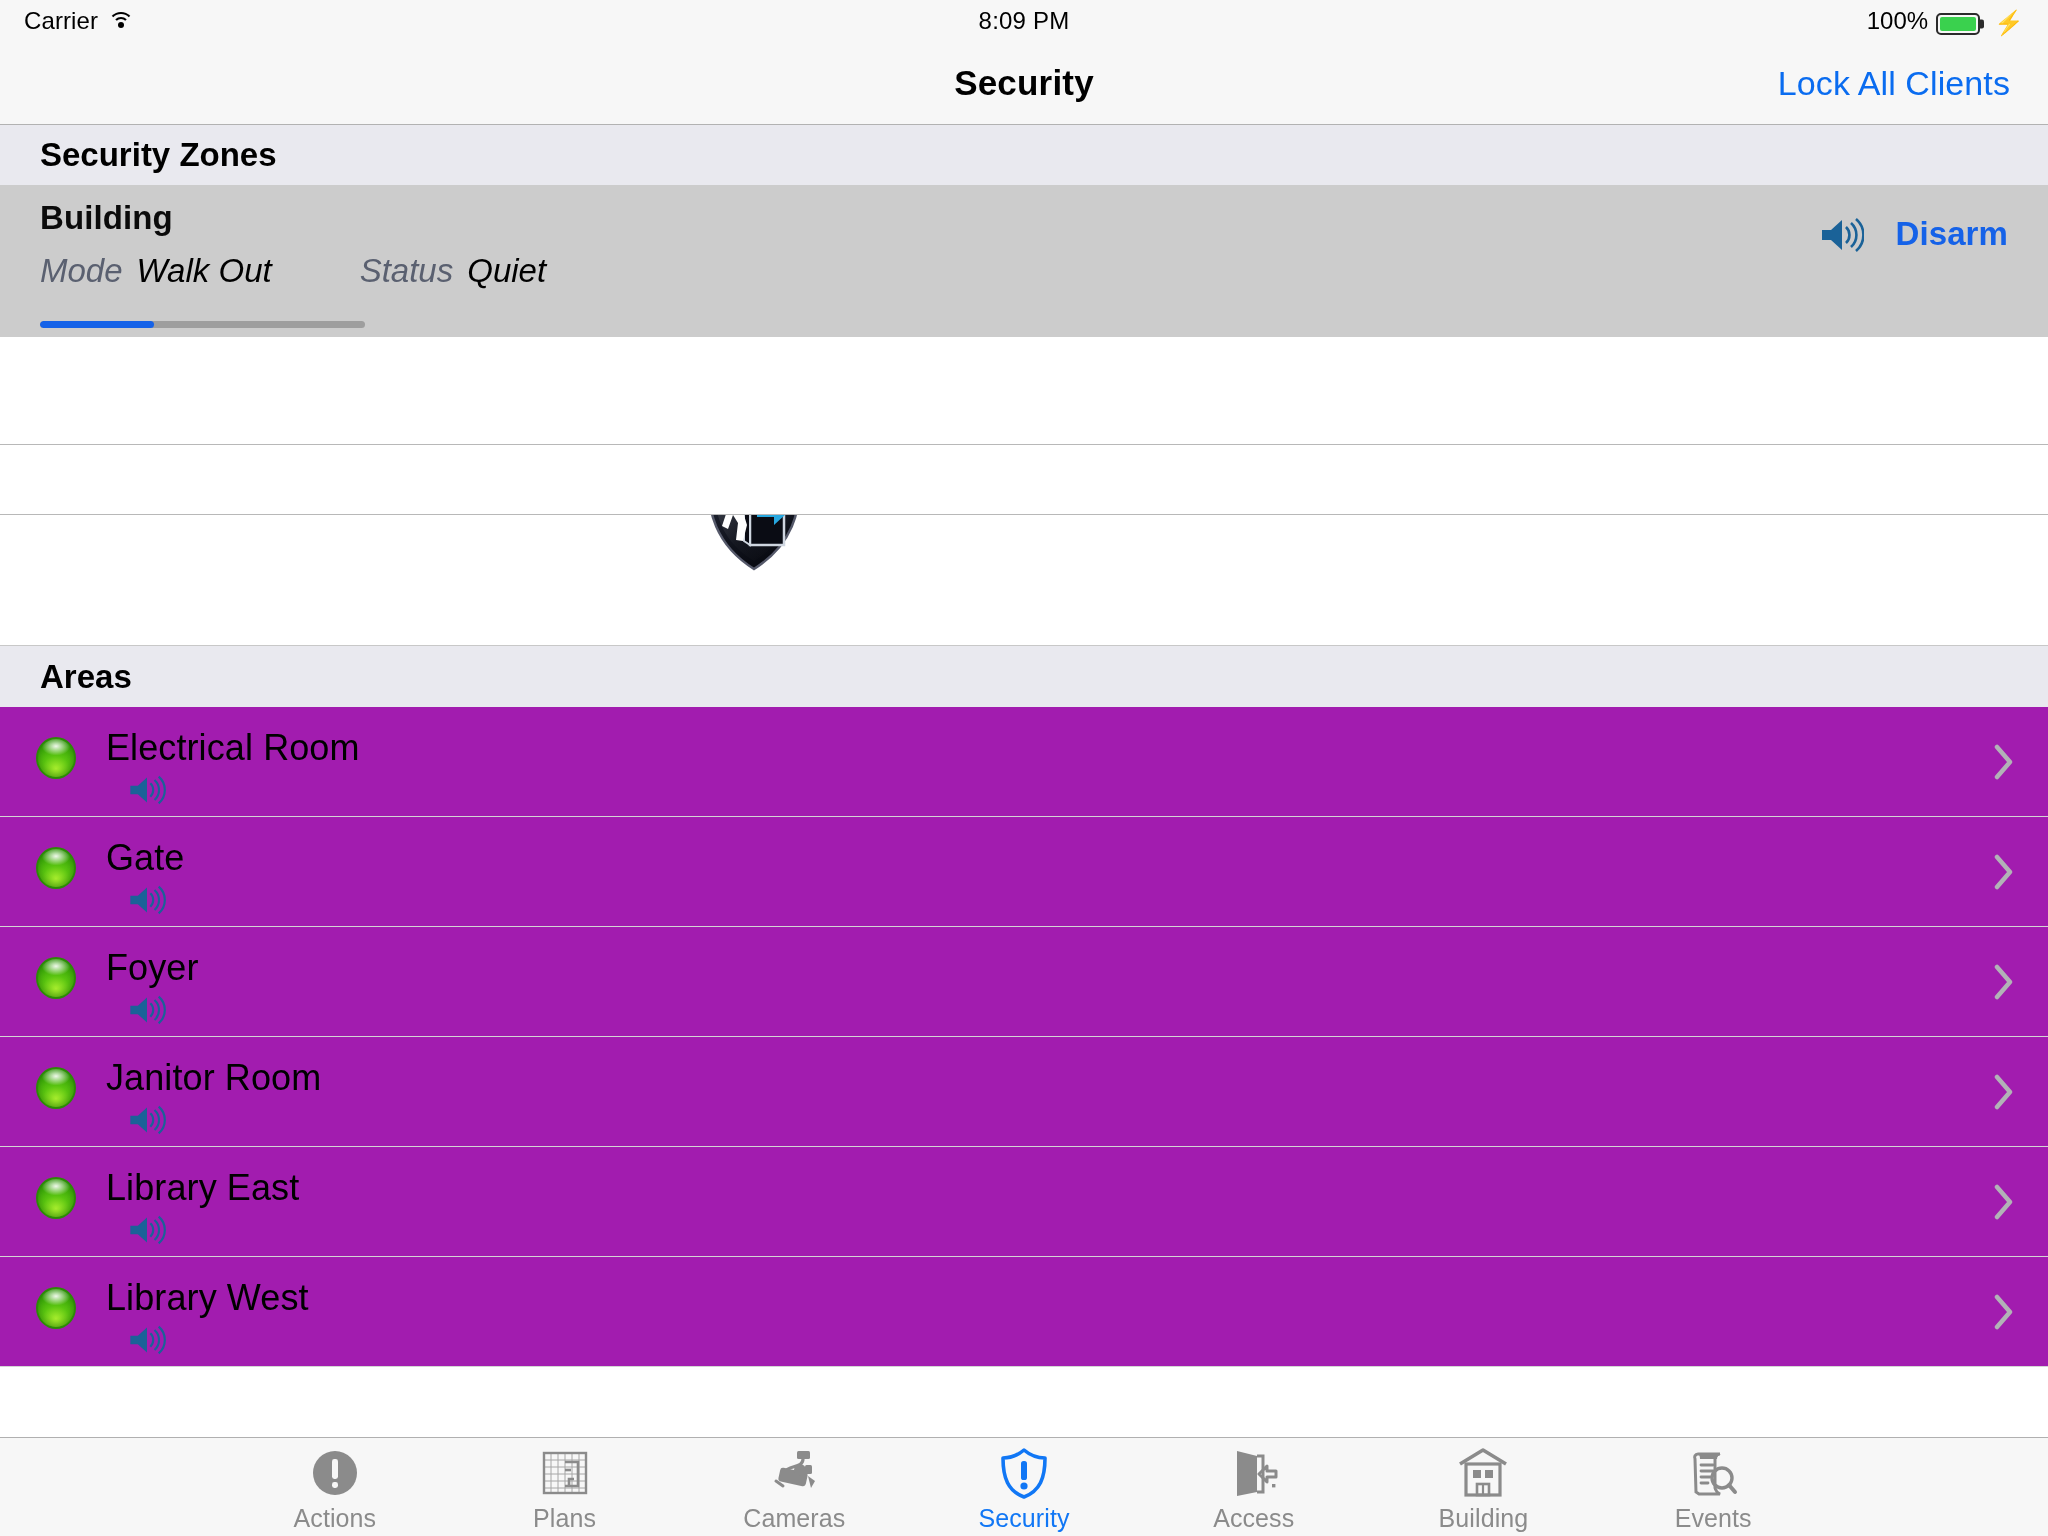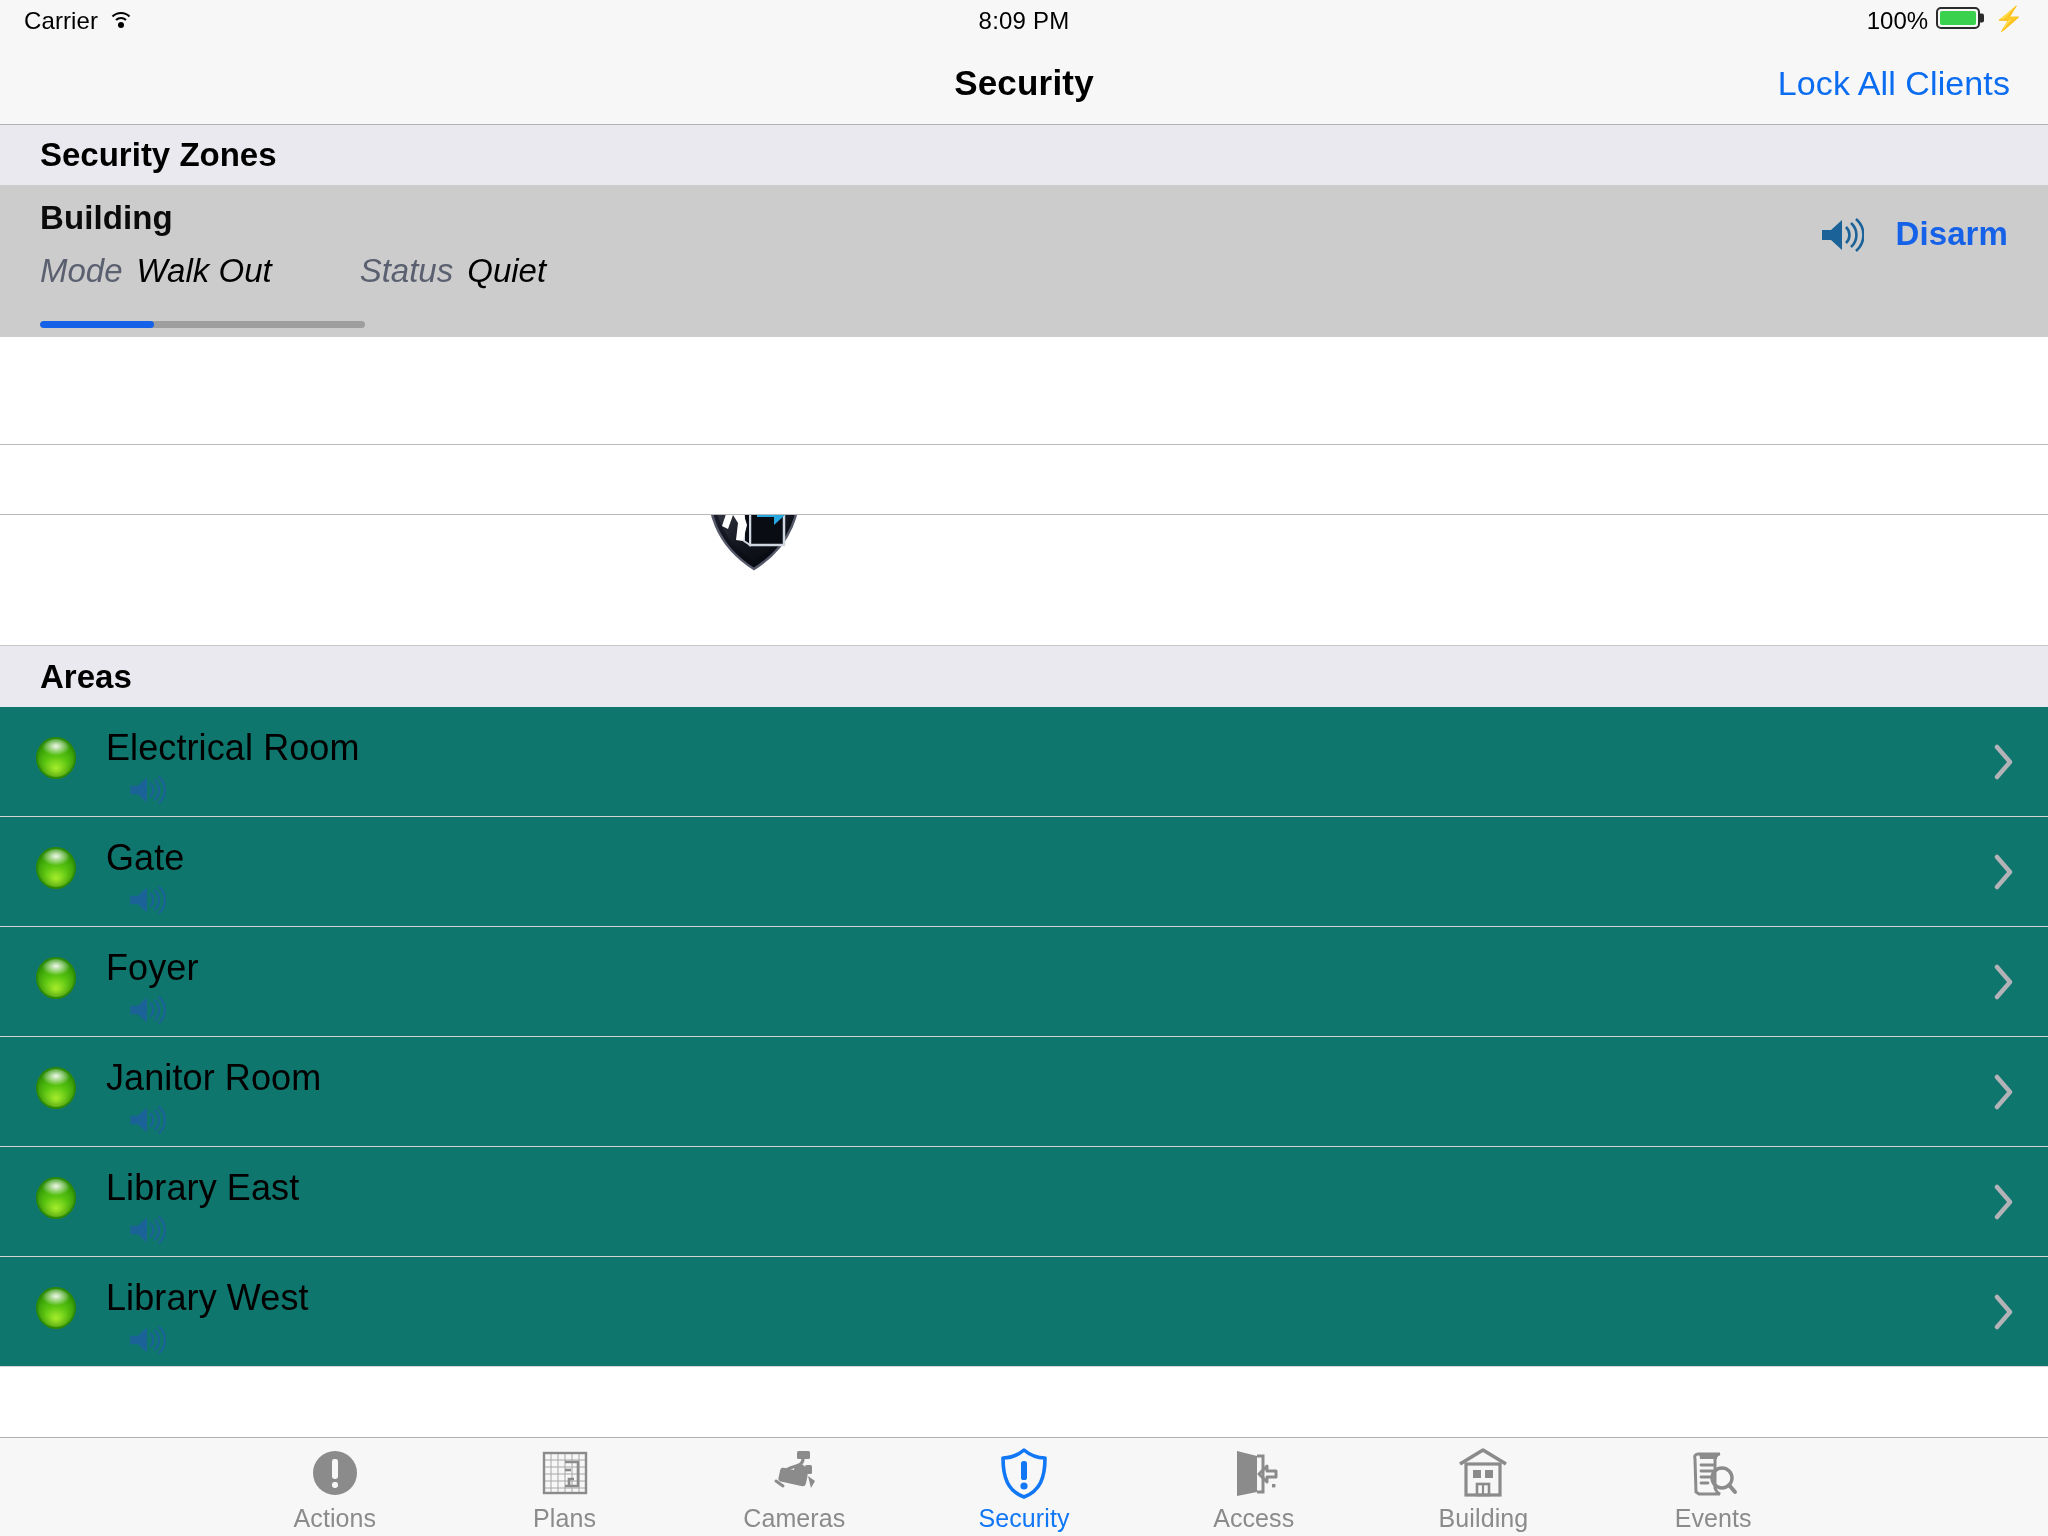--- a/index.html
+++ b/index.html
@@ -25,21 +25,21 @@
   .sb-carrier { font-size:24px; letter-spacing:0.1px; }
   .wifi-icon { width:26px; height:20px; position:relative; display:inline-block; }
   .wifi-icon i { position:absolute; left:50%; transform:translateX(-50%); border:2.5px solid #000; border-bottom-color:transparent; border-left-color:transparent; border-right-color:transparent; border-radius:50%; }
   .wifi-icon i.w1 { width:26px; height:26px; top:1px; }
   .wifi-icon i.w2 { width:16px; height:16px; top:6px; }
   .wifi-icon i.w3 { width:6px; height:6px; top:11px; background:#000; border-radius:50%; border:none; }
   .sb-center {
     position:absolute; left:0; right:0; text-align:center;
     font-size:24px; font-weight:400; letter-spacing:0.2px;
   }
-  .sb-right { margin-left:auto; display:flex; align-items:flex-start; gap:8px; z-index:2; }
+  .sb-right { margin-left:auto; display:flex; align-items:flex-end; gap:8px; z-index:2; }
   .batt-pct { font-size:24px; }
   .batt {
     width:44px; height:22px; border:2px solid #2b2b2b; border-radius:5px;
     position:relative; padding:2px; display:flex; align-items:center;
   }
   .batt-fill { height:100%; background:#3ad14e; border-radius:2px; }
   .batt-cap { position:absolute; right:-6px; top:50%; transform:translateY(-50%); width:4px; height:9px; background:#2b2b2b; border-radius:0 2px 2px 0; }
   .bolt { font-size:24px; line-height:1; color:#000; margin-left:6px; }
 
   
@@ -108,21 +108,21 @@
   .empty-zone-area2 { background:#ffffff; flex:0 0 130px; }
 
   
   .areas-list { background:#ffffff; flex:1 1 auto; overflow:hidden; }
   .area-row {
     position:relative;
     height:110px;
     display:flex; align-items:flex-start;
     padding:22px 0 8px 36px;
     border-bottom:1px solid #d4d4d4;
-    background:#0f766e;
+    background:#a21caf;
   }
   .led {
     width:40px; height:42px; border-radius:50%; flex:0 0 40px;
     margin-top:8px;
     background:
       radial-gradient(ellipse 55% 34% at 50% 19%, rgba(255,255,255,0.92) 0%, rgba(255,255,255,0.35) 45%, rgba(255,255,255,0) 72%),
       radial-gradient(ellipse 78% 70% at 50% 78%, #a9ee2e 0%, #59c410 48%, #2f9a06 100%);
     border:2px solid #2c8a07;
     box-shadow:inset 0 -3px 6px rgba(0,0,0,0.18);
   }

